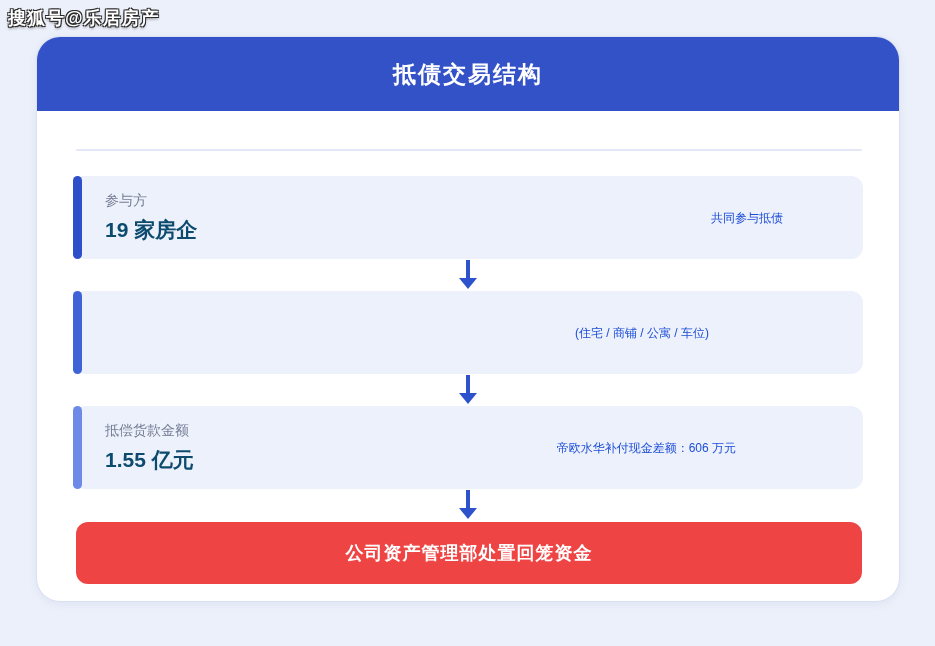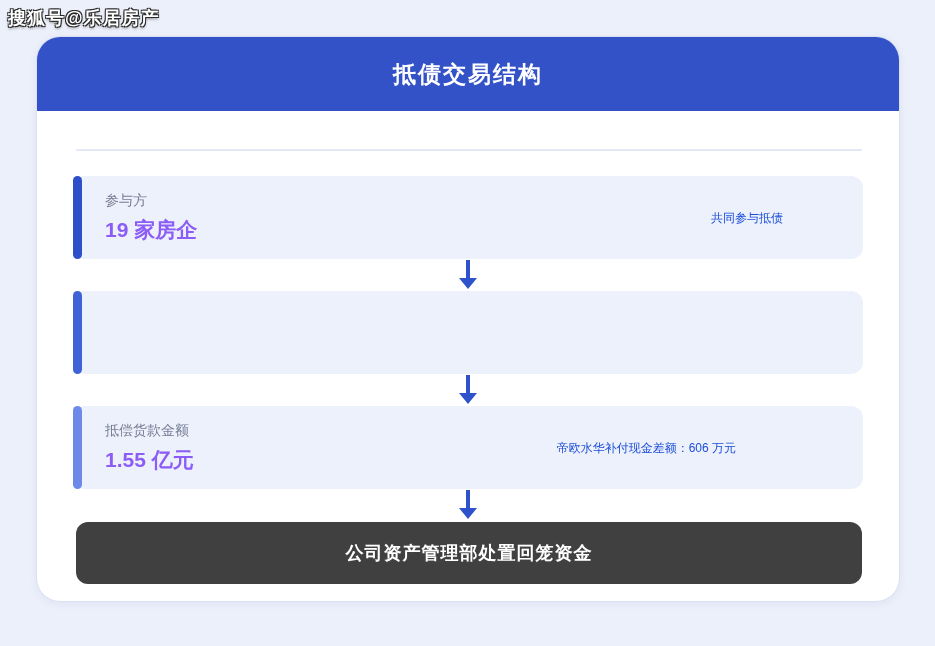--- a/index.html
+++ b/index.html
@@ -45,21 +45,21 @@
   .row-3 { top: 369px; }
   .accent-bar {
     position: absolute; left: 0; top: 0; width: 9px; height: 83px;
     border-radius: 5px;
   }
   .row-text {
     position: absolute; left: 32px; top: 0; height: 100%;
     display: flex; flex-direction: column; justify-content: center; gap: 6px;
   }
   .row-label { font-size: 14px; color: #757d95; }
-  .row-value { font-size: 21px; font-weight: bold; color: #8b5cf6; }
+  .row-value { font-size: 21px; font-weight: bold; color: #0c4a6e; }
   .row-note {
     position: absolute; top: 50%; transform: translateY(-50%);
     font-size: 12px; color: #1d4ed8; white-space: nowrap;
   }
   .note-1 { right: 80px; }
   .note-2 { right: 154px; }
   .note-3 { right: 127px; }
   .arrow {
     position: absolute; left: 0; width: 100%; height: 30px;
     display: flex; flex-direction: column; align-items: center;
@@ -68,21 +68,21 @@
   .arrow-2 { top: 338px; }
   .arrow-3 { top: 453px; }
   .arrow-stem { width: 4px; height: 18px; background: #2e52cb; }
   .arrow-head {
     width: 0; height: 0;
     border-left: 9px solid transparent; border-right: 9px solid transparent;
     border-top: 11px solid #2e52cb;
   }
   .result-bar {
     position: absolute; left: 39px; top: 485px; width: 786px; height: 62px;
-    background: #404040; border-radius: 12px;
+    background: #ef4444; border-radius: 12px;
     display: flex; align-items: center; justify-content: center;
   }
   .result-label {
     color: #ffffff; font-size: 18px; font-weight: bold; letter-spacing: 1px;
   }
 </style>
 </head>
 <body>
 
 <div class="watermark">搜狐号@乐居房产</div>
@@ -106,20 +106,21 @@
 
   <div class="arrow arrow-1">
     <div class="arrow-stem" style="background: rgb(46, 82, 203);"></div>
     <div class="arrow-head"></div>
   </div>
 
   <div class="row row-2">
     <div class="accent-bar" style="background: rgb(63, 99, 214);"></div>
     <div class="row-text">
     </div>
+    <div class="row-note note-2">(住宅 / 商铺 / 公寓 / 车位)</div>
   </div>
 
   <div class="arrow arrow-2">
     <div class="arrow-stem" style="background: rgb(46, 82, 203);"></div>
     <div class="arrow-head"></div>
   </div>
 
   <div class="row row-3">
     <div class="accent-bar" style="background: rgb(109, 138, 232);"></div>
     <div class="row-text">

